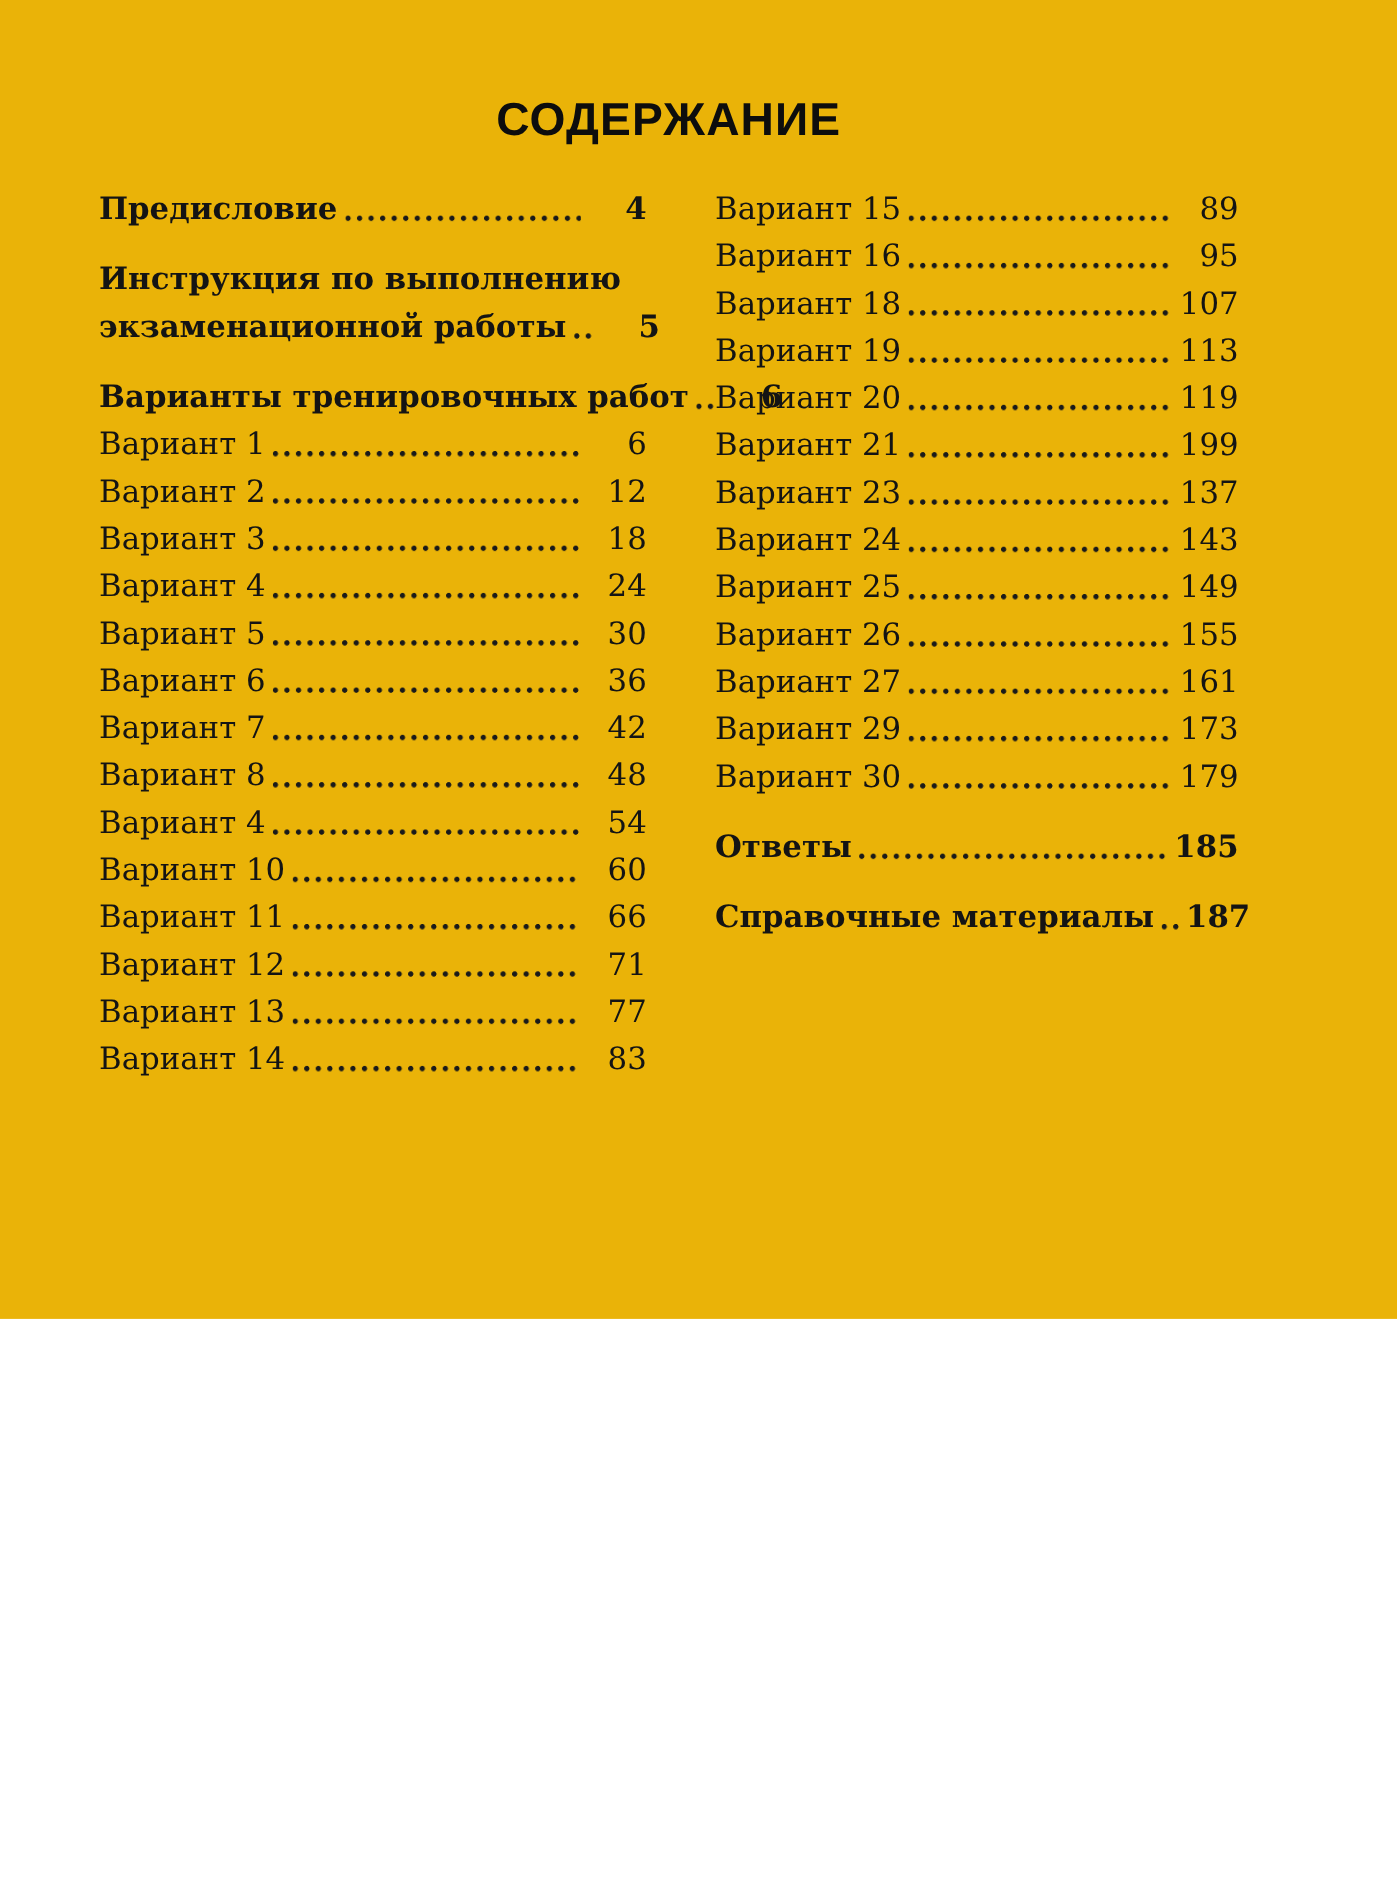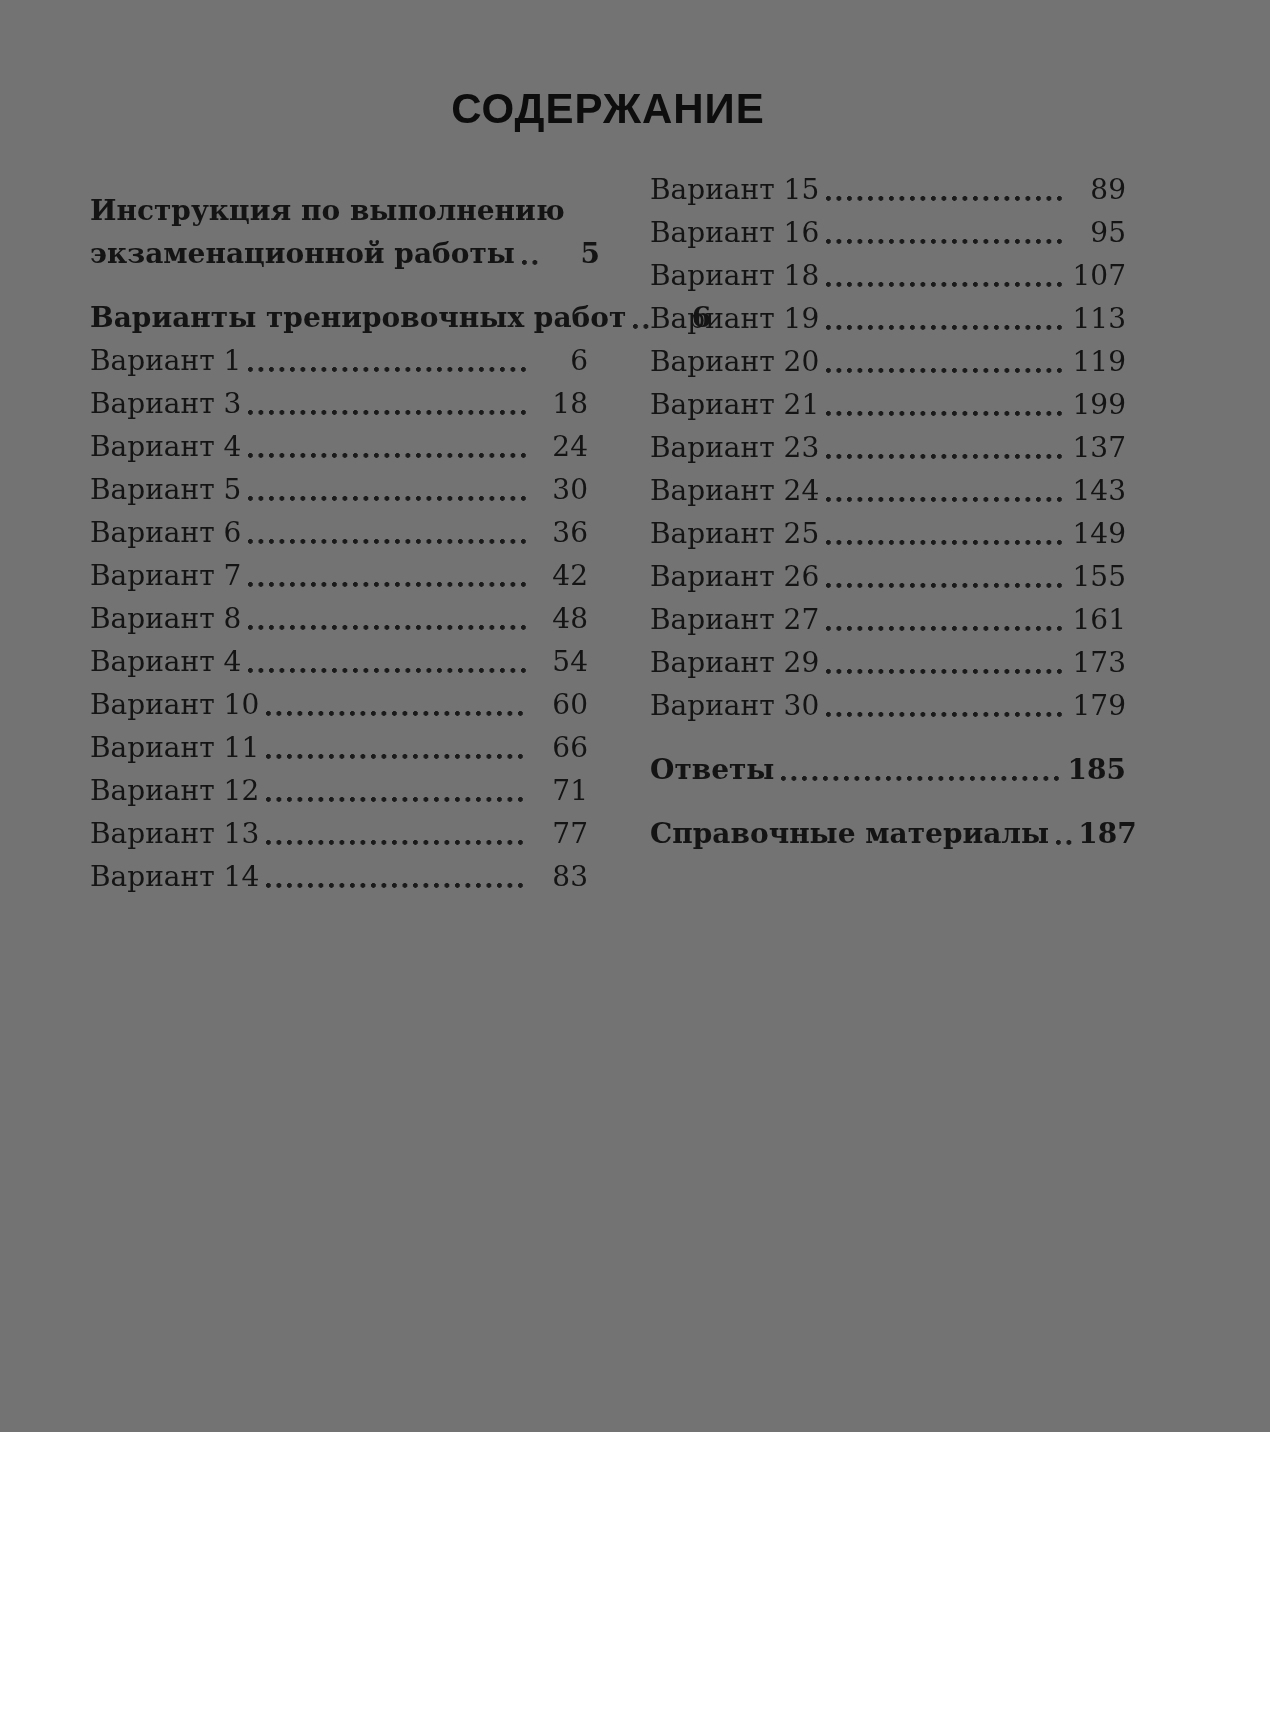--- a/index.html
+++ b/index.html
@@ -3,22 +3,22 @@
 <meta charset="utf-8">
 <style>
   html, body {
     margin: 0;
     padding: 0;
     background: #ffffff;
   }
   .page {
     position: relative;
     width: 1270px;
-    height: 1432px;
-    background: #737373;
+    height: 1199px;
+    background: #eab308;
     color: #141414;
     font-family: "DejaVu Serif", "Liberation Serif", serif;
     overflow: hidden;
   }
   .content {
     position: absolute;
     left: 90px;
     top: 86px;
     width: 1036px;
   }
@@ -68,39 +68,49 @@
   .gap { height: 21px; }
 </style>
 </head>
 <body>
 
 <div class="page">
   <div class="content">
     <h1 class="title">СОДЕРЖАНИЕ</h1>
     <div class="columns">
       <div class="col col-left">
+          <div class="entry-line bold">
+            <span class="label">Предисловие</span>
+            <span class="dots"></span>
+            <span class="num">4</span>
+          </div>
           <div class="gap"></div>
           <div class="entry-line bold">
             <span class="label">Инструкция по выполнению</span>
           </div>
           <div class="entry-line bold">
             <span class="label">экзаменационной работы</span>
             <span class="dots"></span>
             <span class="num">5</span>
           </div>
           <div class="gap"></div>
           <div class="entry-line bold">
             <span class="label">Варианты тренировочных работ</span>
             <span class="dots"></span>
             <span class="num">6</span>
           </div>
           <div class="entry-line">
             <span class="label">Вариант 1</span>
             <span class="dots"></span>
             <span class="num">6</span>
+          </div>
+          <div class="entry-line">
+            <span class="label">Вариант 2</span>
+            <span class="dots"></span>
+            <span class="num">12</span>
           </div>
           <div class="entry-line">
             <span class="label">Вариант 3</span>
             <span class="dots"></span>
             <span class="num">18</span>
           </div>
           <div class="entry-line">
             <span class="label">Вариант 4</span>
             <span class="dots"></span>
             <span class="num">24</span>

